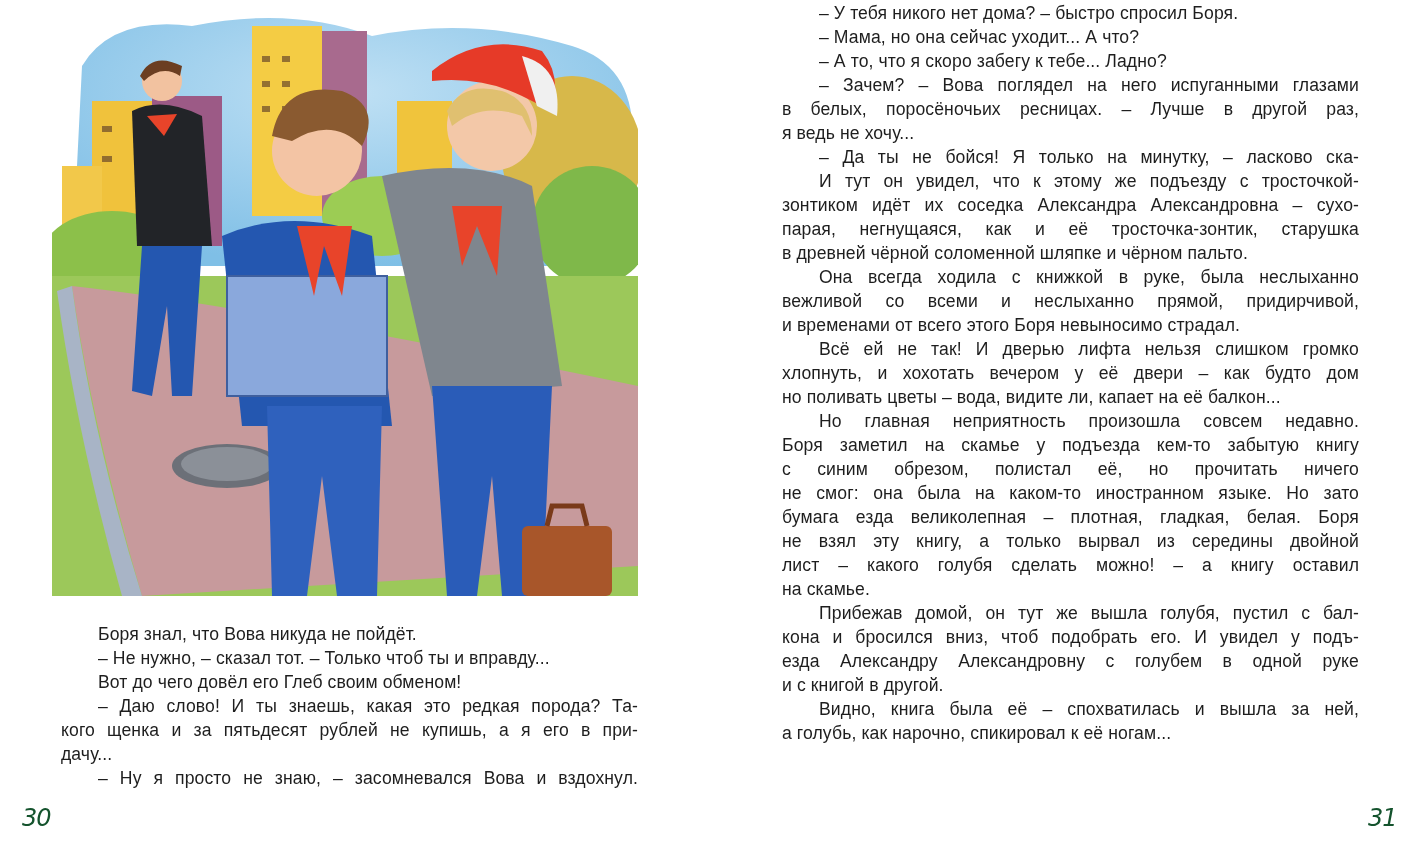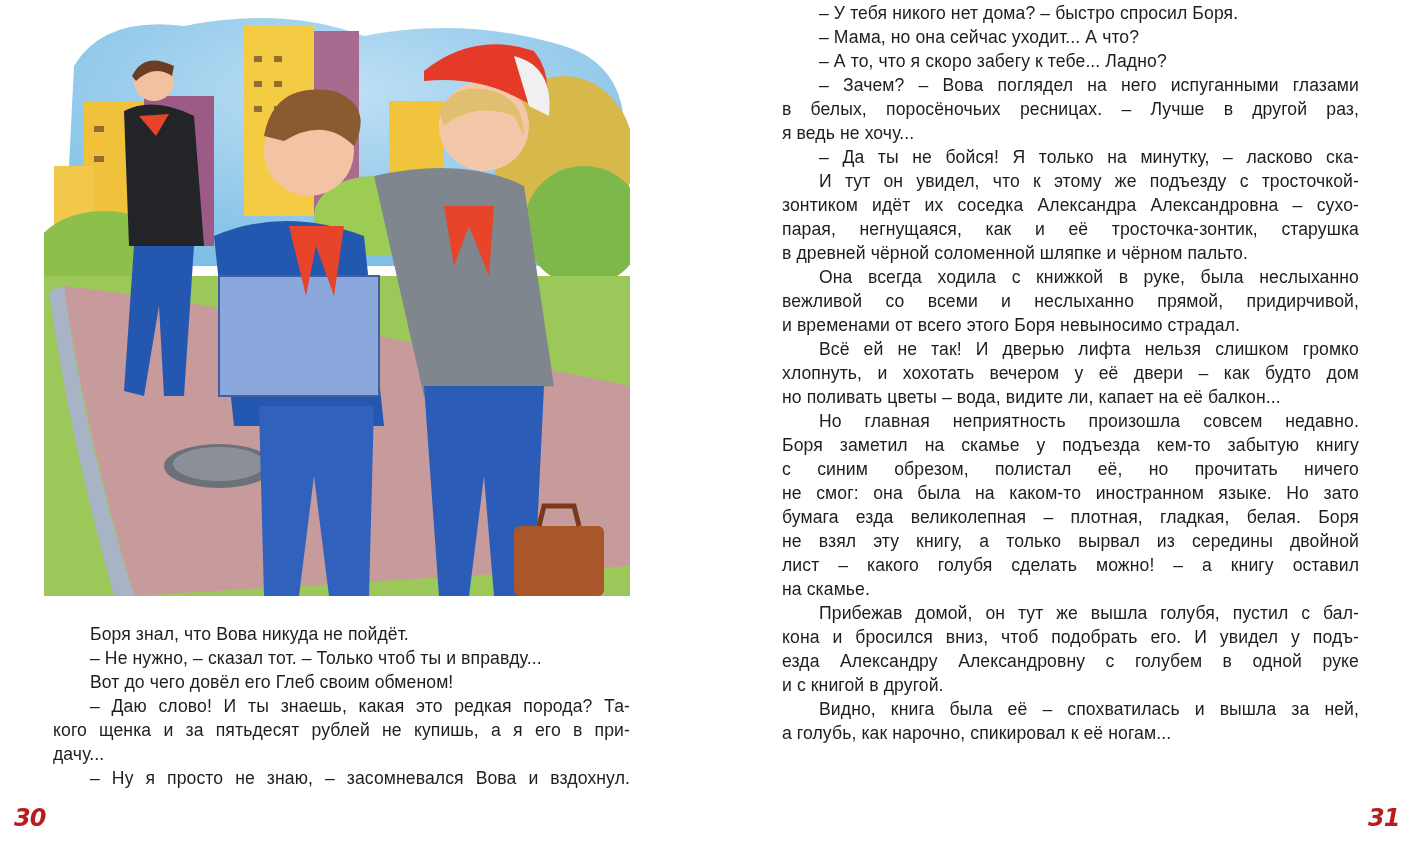--- a/index.html
+++ b/index.html
@@ -1,39 +1,39 @@
 <!DOCTYPE html>
 <html><head>
 <meta charset="utf-8">
 <style>
   html, body { margin:0; padding:0; }
   body {
     width:1409px; height:841px; background:#ffffff; position:relative; overflow:hidden;
     font-family: "Liberation Sans", "DejaVu Sans", sans-serif; color:#1e1e1e;
   }
   .page { position:absolute; top:0; height:841px; }
-  .page-left { left:8px; width:700px; }
+  .page-left { left:16px; width:700px; }
   .page-right { left:704px; width:705px; }
 
   .illustration {
     position:absolute; left:36px; top:6px; width:586px; height:590px; overflow:hidden;
   }
   .illustration svg { width:100%; height:100%; display:block; }
 
   .text-block { position:absolute; font-size:17.6px; letter-spacing:0.1px; }
   .line { height:24px; line-height:24px; white-space:nowrap; text-align:justify; text-align-last:justify; overflow:hidden; }
   .line.last { text-align-last:left; }
   .line.indent { padding-left:37px; }
 
   .left-text { left:45px; top:622px; width:577px; }
   .right-text { left:78px; top:1px; width:577px; }
 
   .page-number {
-    position:absolute; font-family:"DejaVu Sans", sans-serif; font-weight:bold; font-style:italic;
-    font-size:24px; color:#b91c1c; letter-spacing:-1px;
+    position:absolute; font-family:"DejaVu Sans", sans-serif; font-weight:normal; font-style:italic;
+    font-size:24px; color:#14532d; letter-spacing:-1px;
   }
   .pn-left { left:6px; top:804px; }
   .pn-right { left:664px; top:804px; }
 </style>
 </head>
 <body>
 
 <div class="page page-left">
   <div class="illustration">
     <svg viewBox="0 0 586 590" preserveAspectRatio="none">

